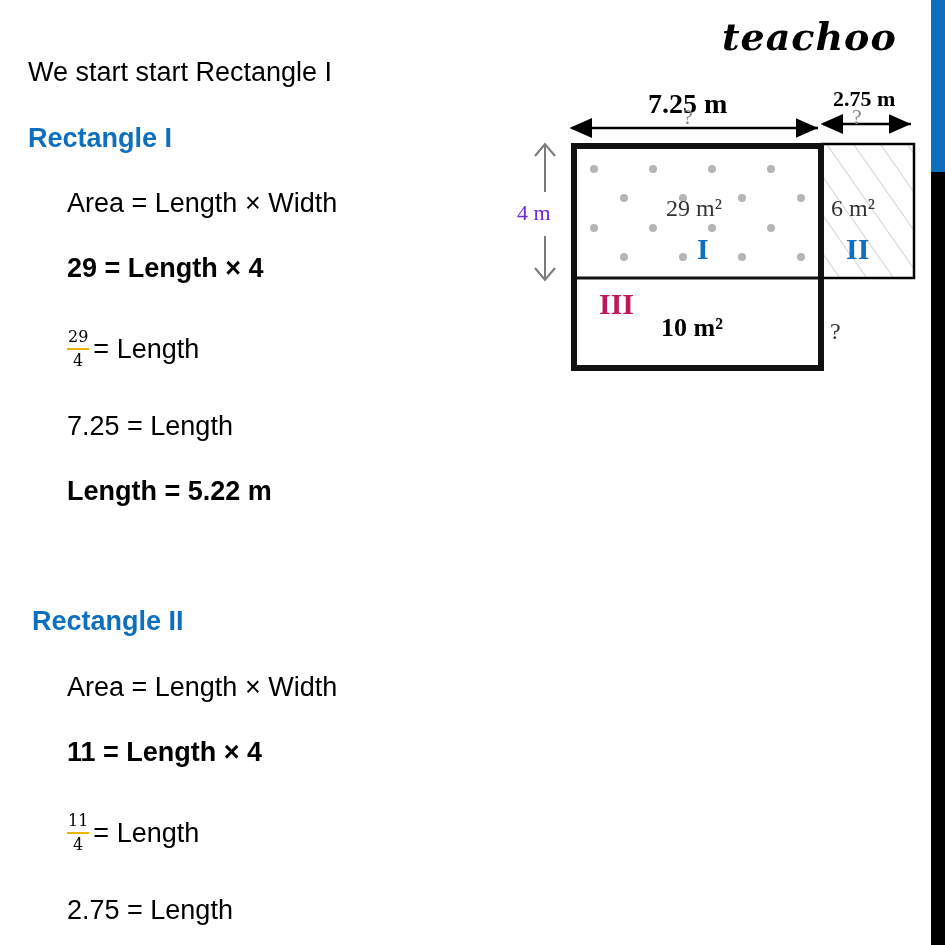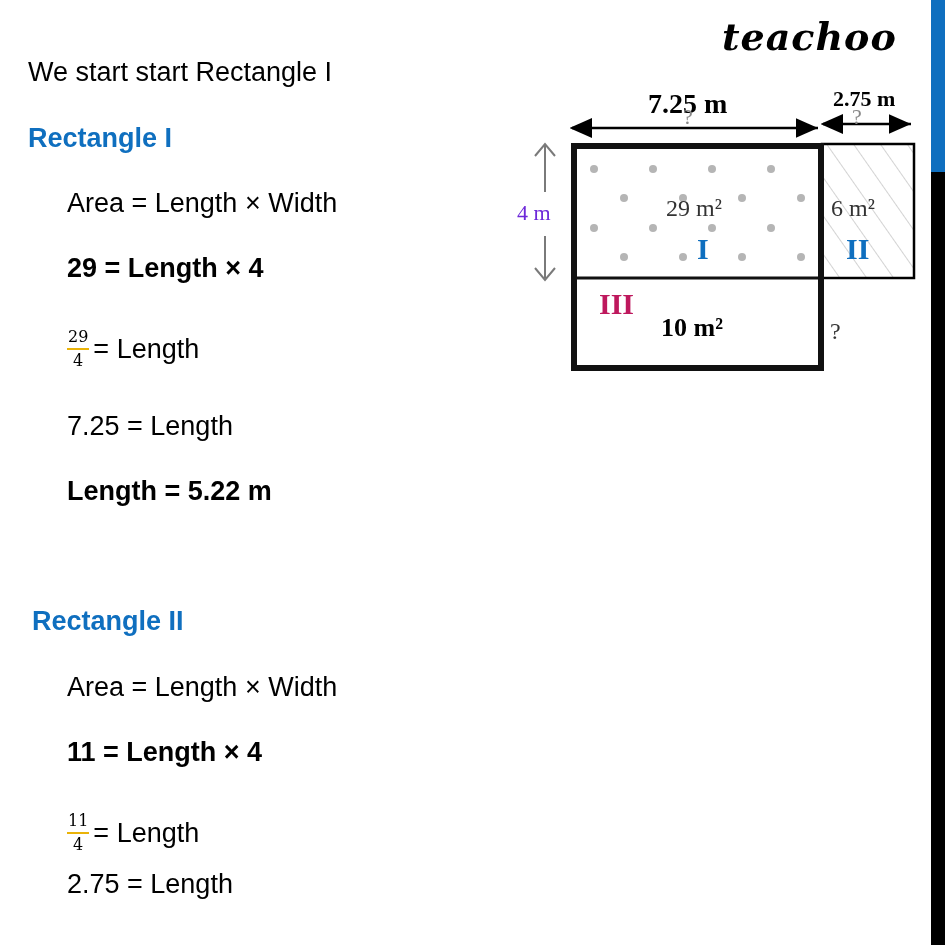--- a/index.html
+++ b/index.html
@@ -53,21 +53,21 @@
 <div class="line heading" style="left:12px; top:605px;margin-left:20px;">Rectangle II</div>
 <div class="line" style="left:67px; top:671px;">Area = Length  × Width</div>
 <div class="line bold" style="left:67px; top:736px;">11 = Length × 4</div>
 <div class="frac-row" style="left:67px; top:812px;">
   <span class="frac">
     <span class="num">11</span>
     <span class="den">4</span>
   </span>
   <span>= Length</span>
 </div>
-<div class="line" style="left:67px; top:868px;">2.75 = Length</div>
+<div class="line" style="left:67px; top:894px;">2.75 = Length</div>
 
 <div class="diagram">
   <svg width="945" height="945" style="position:absolute;left:0;top:0;">
     <defs>
       <pattern id="hatch" patternUnits="userSpaceOnUse" width="22" height="22" patternTransform="rotate(-35)">
         <line x1="0" y1="0" x2="0" y2="22" stroke="#c8c8c8" stroke-width="1.6"></line>
       </pattern>
       <marker id="ah-end" markerWidth="10" markerHeight="10" refX="9" refY="5" orient="auto">
         <path d="M0,1 L9,5 L0,9 Z" fill="#000"></path>
       </marker>

